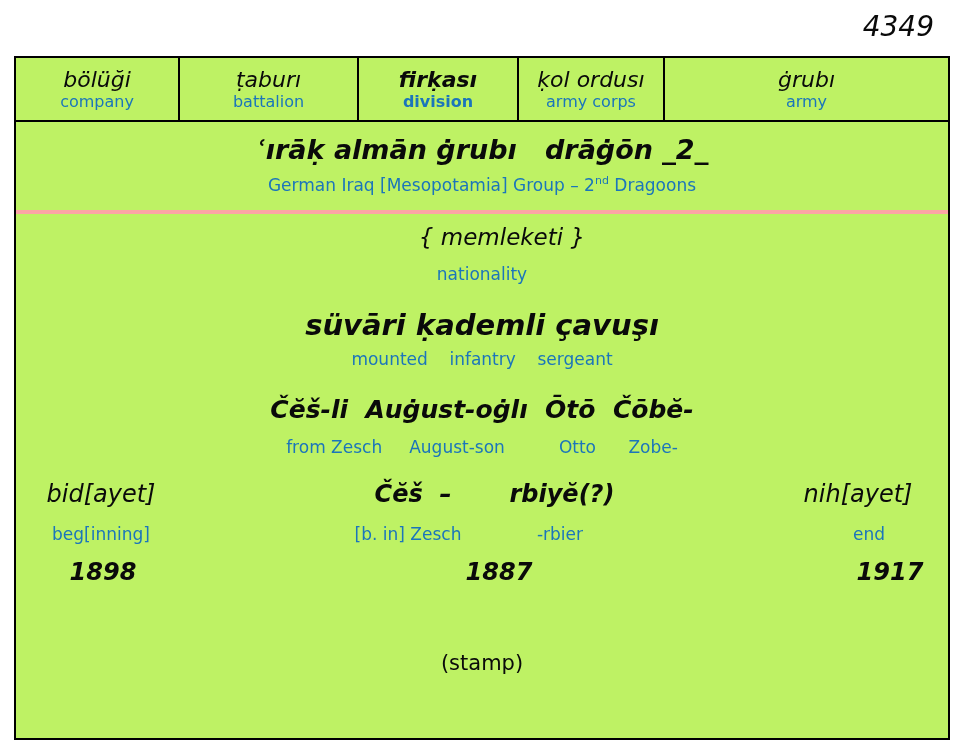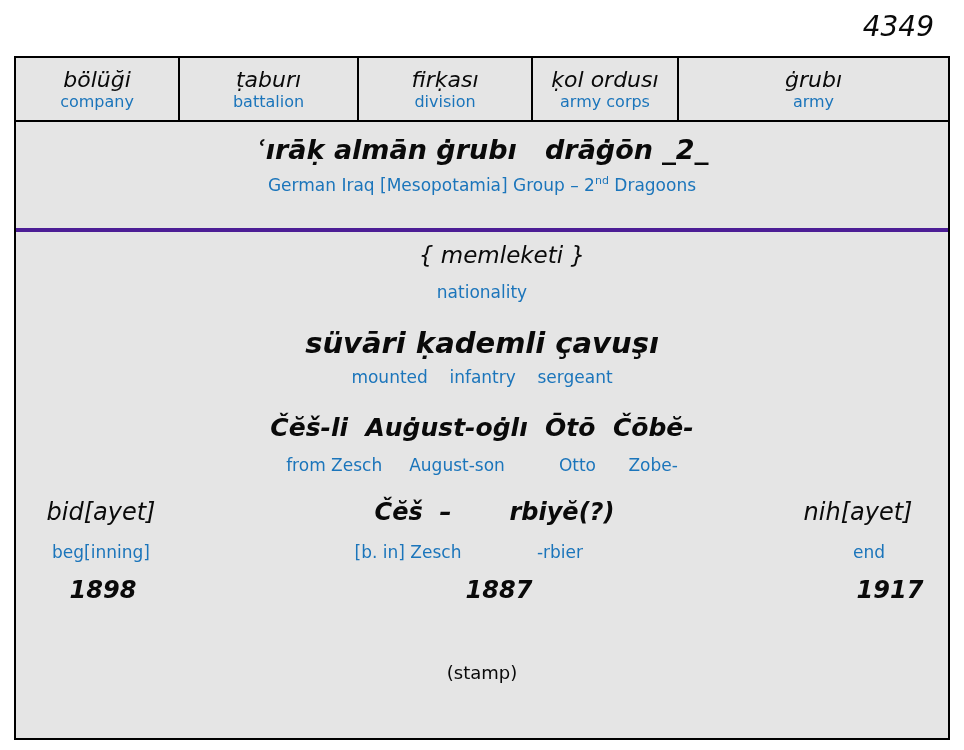--- a/index.html
+++ b/index.html
@@ -13,58 +13,58 @@
   }
   .page-number {
     position: absolute; top: 10px; right: 30px;
     font-style: italic; font-size: 28px; font-weight: 500;
     color: #0a0a0a;
   }
   .doc-box {
     position: absolute; left: 14px; top: 56px;
     width: 936px; height: 684px;
     border: 2px solid #000;
-    background: #e5e5e5;
+    background: #bef264;
   }
   
   .header-row {
     display: flex; height: 64px;
     border-bottom: 2px solid #000;
   }
   .header-cell {
     border-right: 2px solid #000;
     display: flex; flex-direction: column;
     align-items: center; justify-content: center;
     padding-top: 2px;
   }
   .header-cell:last-child { border-right: none; flex: 1; }
   .hc-0 { width: 164px; } .hc-1 { width: 179px; } .hc-2 { width: 148px; }
-  .hc-3 { width: 174px; } .hc-4 { width: 146px; }
+  .hc-3 { width: 160px; font-weight: bold; } .hc-4 { width: 146px; }
   .term { font-style: italic; font-size: 22px; color: #0a0a0a; line-height: 1.15; white-space: pre; }
   .blue { color: #1b75bb; font-size: 16px; line-height: 1.3; white-space: pre; }
   
   .unit-row {
-    height: 110px; border-bottom: 4px solid #4c1d95;
+    height: 92px; border-bottom: 4px solid #fca5a5;
     display: flex; flex-direction: column; align-items: center;
     padding-top: 12px;
   }
   .unit-term {
     font-style: italic; font-weight: bold; font-size: 27px;
     white-space: pre; color: #0a0a0a;
   }
   .unit-trans { margin-top: 9px; font-size: 17px; }
   .unit-trans sup { font-size: 11px; }
   
   .free-area { position: relative; width: 100%; height: 516px; }
   .line { position: absolute; width: 100%; text-align: center; white-space: pre; }
   .it { font-style: italic; font-size: 23px; color: #0a0a0a; }
   .bold-it { font-style: italic; font-weight: bold; font-size: 24px; color: #0a0a0a; }
   .gloss { font-size: 17px; }
   .pos-span { position: absolute; transform: translateX(-50%); white-space: pre; }
-  .stamp { font-size: 18px; color: #0a0a0a; }
+  .stamp { font-size: 21px; color: #0a0a0a; margin-top: 7px; }
 </style>
 </head>
 <body>
 
 <div class="page-number">4349</div>
 
 <div class="doc-box">
 
   <div class="header-row">
     <div class="header-cell hc-0">

